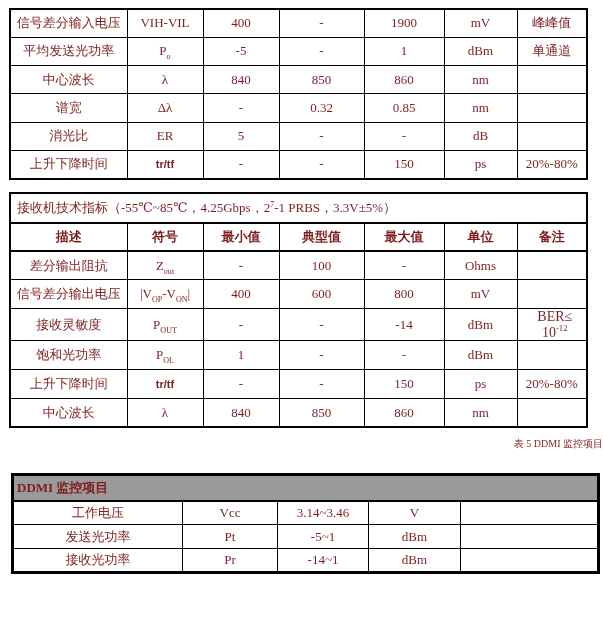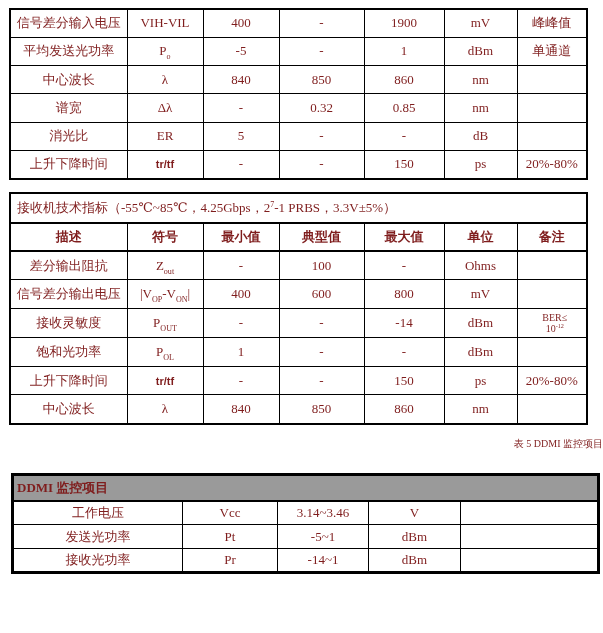--- a/index.html
+++ b/index.html
@@ -56,21 +56,21 @@
     text-align: left; padding-left: 3px;
     font-weight: bold;
     border-bottom: 2px solid #000;
     margin-top: 46px;
   }
   #t3-header-row { height: 27px; }
   #t3-body tr { height: 24px; }
 
   
   .sym-sm { font-family: "Liberation Sans", "DejaVu Sans", sans-serif; font-weight: bold; font-size: 11px; }
-  .note-sm { font-size: 10px; line-height: 1.12; padding-left: 8px; }
+  .note-sm { font-size: 14px; line-height: 1.12; padding-left: 8px; }
 </style>
 </head>
 <body>
 
 <div class="page">
 
   <table id="table1">
     <colgroup>
       <col style="width:117px">
         <col style="width:76px">

